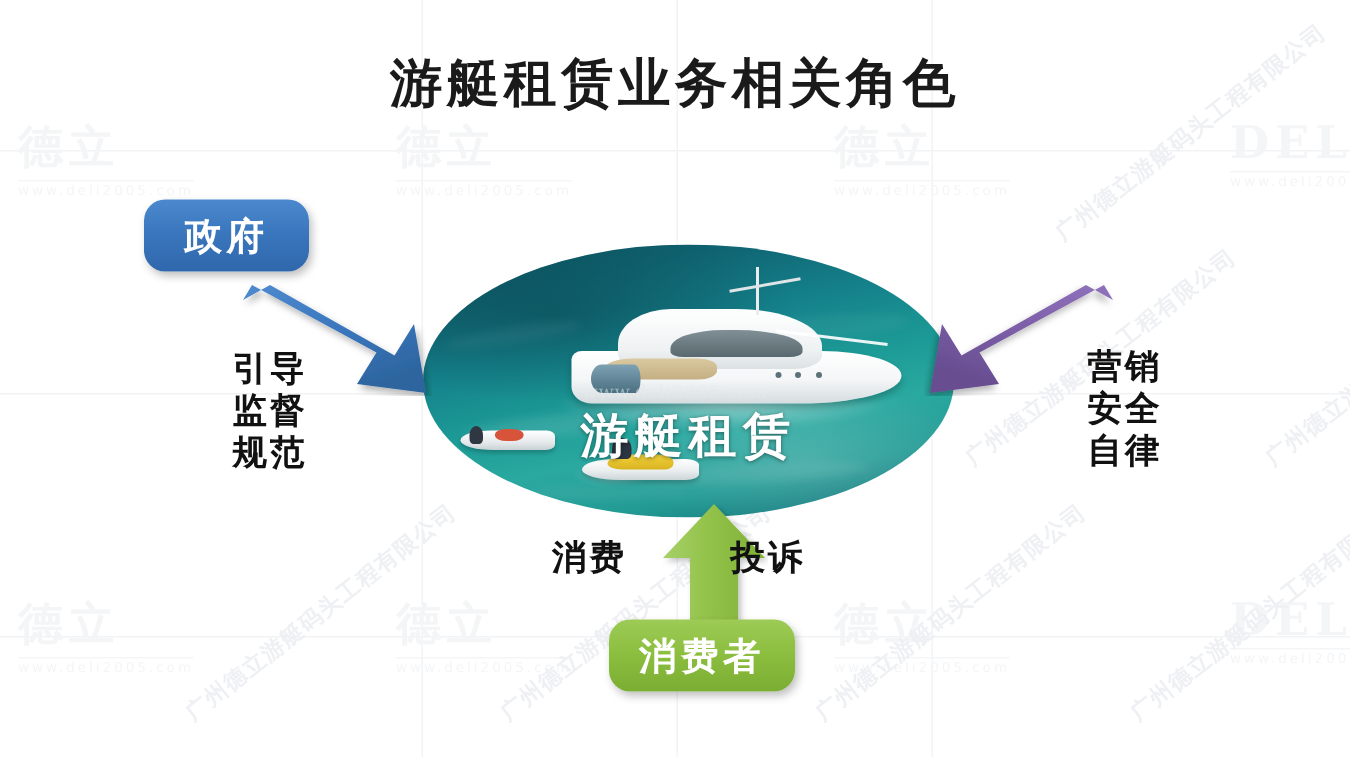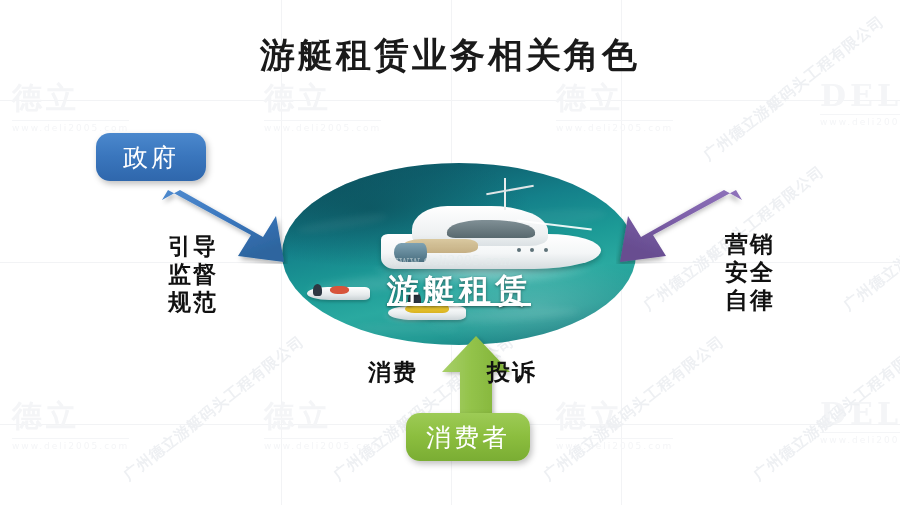--- a/index.html
+++ b/index.html
@@ -285,34 +285,33 @@
     left: 0;
     right: 0;
     top: 58%;
     text-align: center;
     font-family: "DejaVu Serif", "Liberation Serif", serif;
     font-size: 32px;
     font-weight: 700;
     color: #ffffff;
     letter-spacing: 4px;
     text-shadow: 0 1px 3px rgba(0,0,0,0.45);
-    text-decoration: underline;
   }
 
   
   .role-box {
     position: absolute;
     display: flex;
     align-items: center;
     justify-content: center;
     border-radius: 14px;
     color: #ffffff;
     font-family: "DejaVu Serif", "Liberation Serif", serif;
     font-size: 25px;
-    font-weight: 400;
+    font-weight: 700;
     letter-spacing: 3px;
     z-index: 30;
     box-shadow: 2px 3px 6px rgba(0,0,0,0.25);
   }
   .role-gov {
     left: 96px; top: 133px;
     width: 110px; height: 48px;
     background: linear-gradient(180deg, #4b88cd 0%, #3a76bd 48%, #2f67ac 100%);
   }
   .role-op {
@@ -340,21 +339,21 @@
     position: absolute;
     font-family: "DejaVu Serif", "Liberation Serif", serif;
     font-size: 23px;
     font-weight: 700;
     color: #111111;
     line-height: 1.22;
     letter-spacing: 2px;
     z-index: 35;
     white-space: nowrap;
   }
-  .flow-gov { left: 155px; top: 232px; text-align: center; width: 76px; }
+  .flow-gov { left: 155px; top: 232px; text-align: left; width: 76px; }
   .flow-op  { left: 712px; top: 232px; text-align: center; width: 76px; font-family: Liberation Mono, monospace; }
   .flow-buy { left: 368px; top: 358px; text-align: right; }
   .flow-cmp { left: 487px; top: 358px; }
 </style>
 </head>
 <body>
 
 <div id="slide">
 
   <div class="wm-layer">

